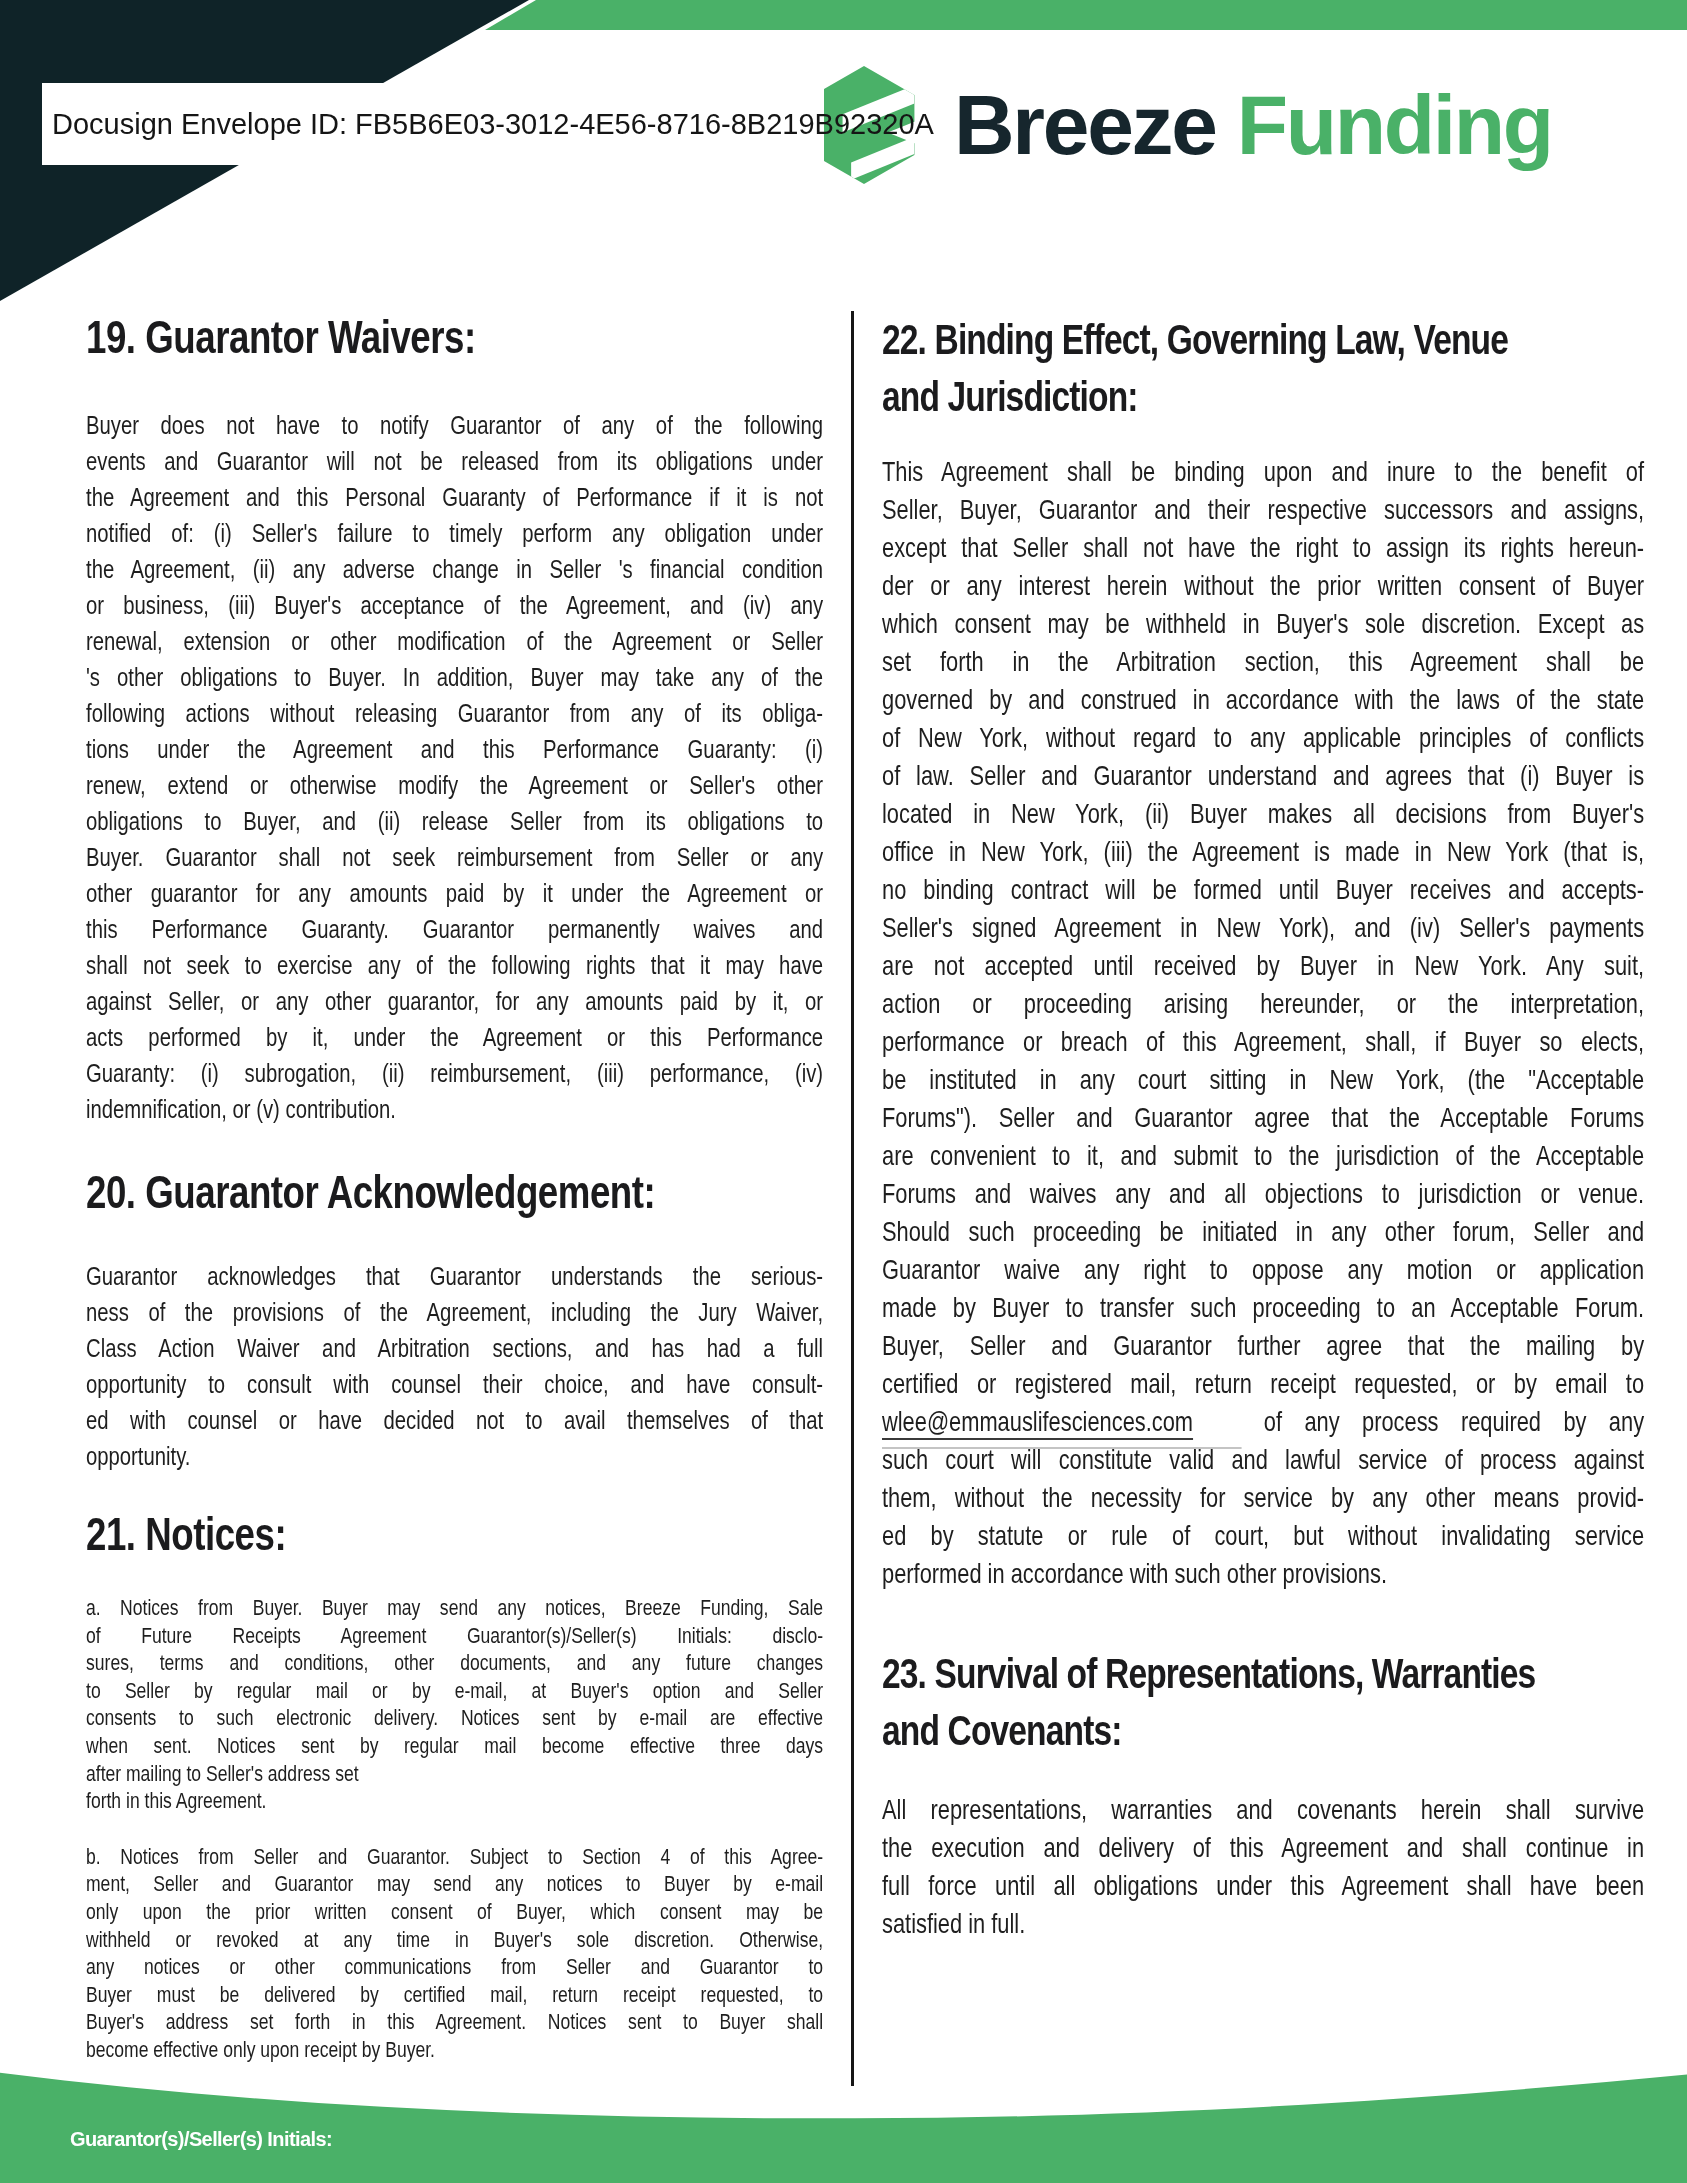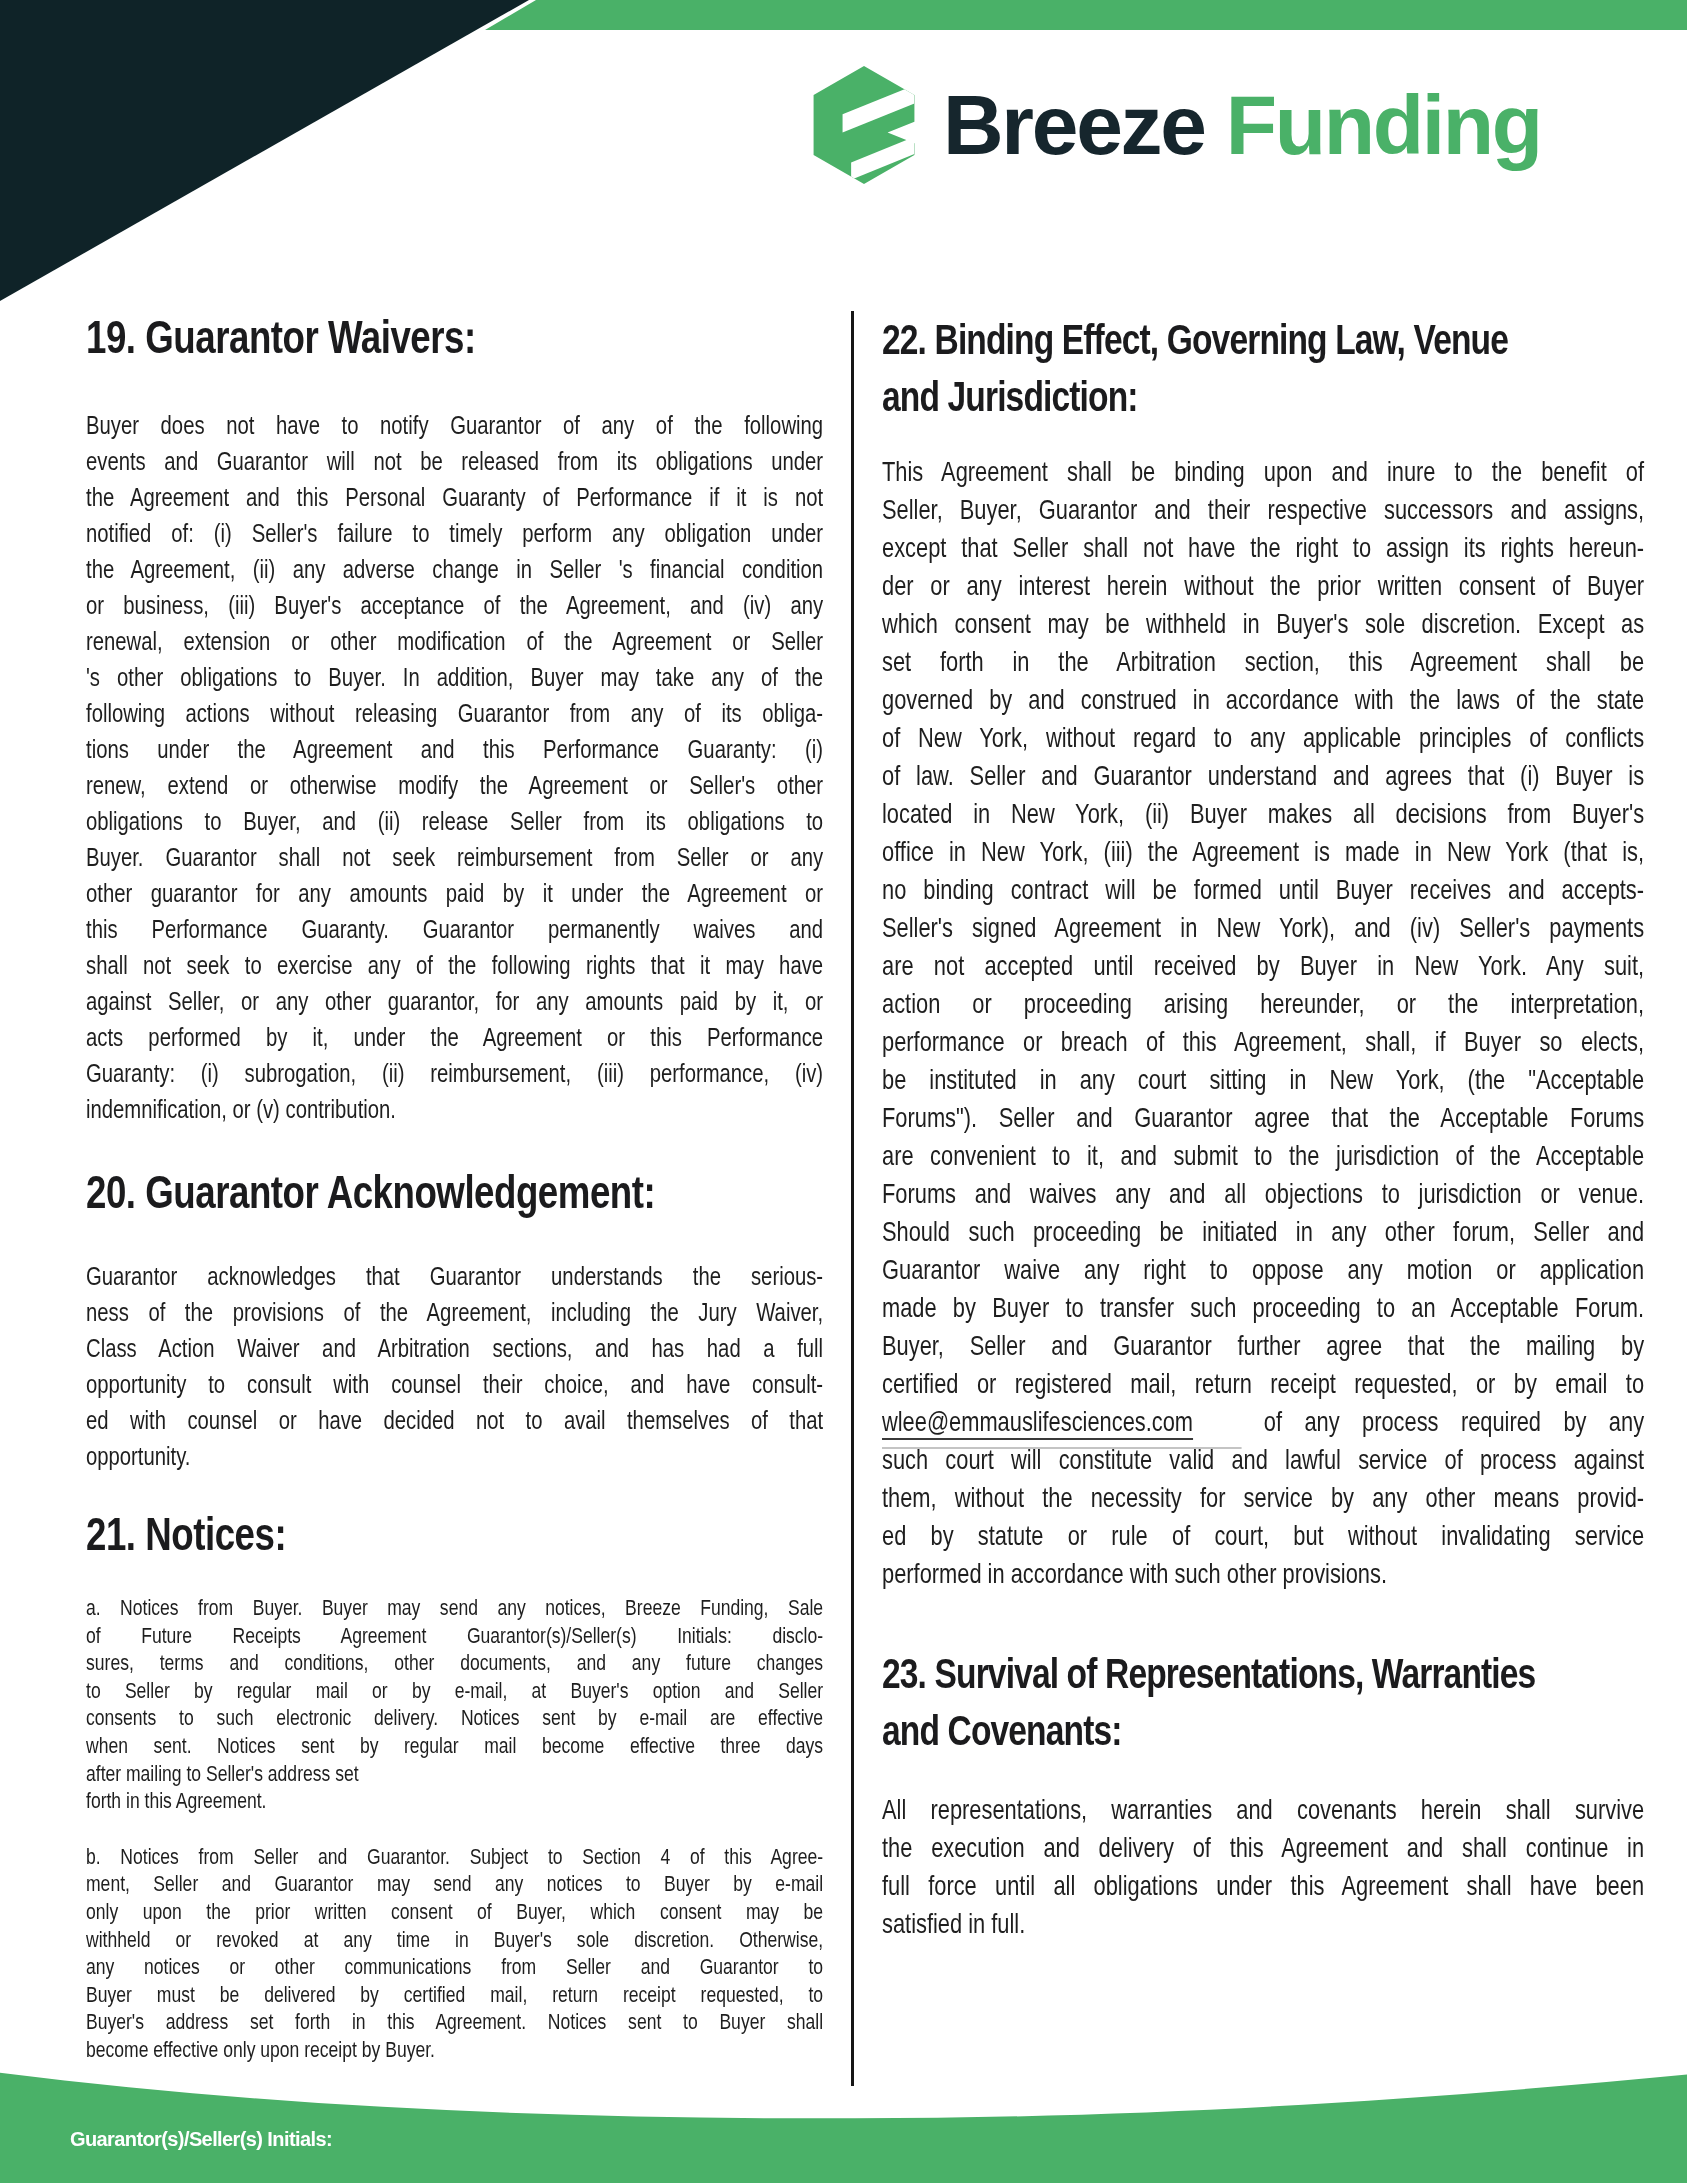--- a/index.html
+++ b/index.html
@@ -24,21 +24,21 @@
     z-index:1;
   }
   .docusign-box {
     position:absolute; left:42px; top:83px; width:782px; height:82px;
     background:#ffffff; z-index:3;
     display:flex; align-items:center; padding-left:10px; box-sizing:border-box;
     font-size:29px; color:#151515; white-space:nowrap;
   }
   .logo {
     position:absolute; left:810px; top:66px; z-index:2;
-    display:flex; align-items:center; gap:25px;
+    display:flex; align-items:center; gap:36px;
   }
   .logo svg { width:108px; height:118px; display:block; }
   .logo-text {
     font-size:84px; font-weight:bold; letter-spacing:-2.3px;
     line-height:118px; white-space:nowrap;
   }
   .lt-dark  { color:#16262d; }
   .lt-green { color:#4ab168; }
 
   
@@ -82,20 +82,23 @@
   }
 </style>
 </head>
 <body>
 
 <div class="page">
 
   <div class="corner-dark"></div>
   <div class="green-band"></div>
 
+  <div class="docusign-box">
+    <span>Docusign Envelope ID: FB5B6E03-3012-4E56-8716-8B219B92320A</span>
+  </div>
 
   <div class="logo">
     <svg viewBox="0 0 100 110" aria-hidden="true">
       <defs>
         <clipPath id="hexclip">
           <path d="M50 0 L97 27 L97 83 L50 110 L3 83 L3 27 Z"></path>
         </clipPath>
       </defs>
       <path fill="#4ab168" d="M50 0 L97 27 L97 52 L72 62 L97 72 L97 83 L50 110 L3 83 L3 27 Z"></path>
       <g clip-path="url(#hexclip)">

